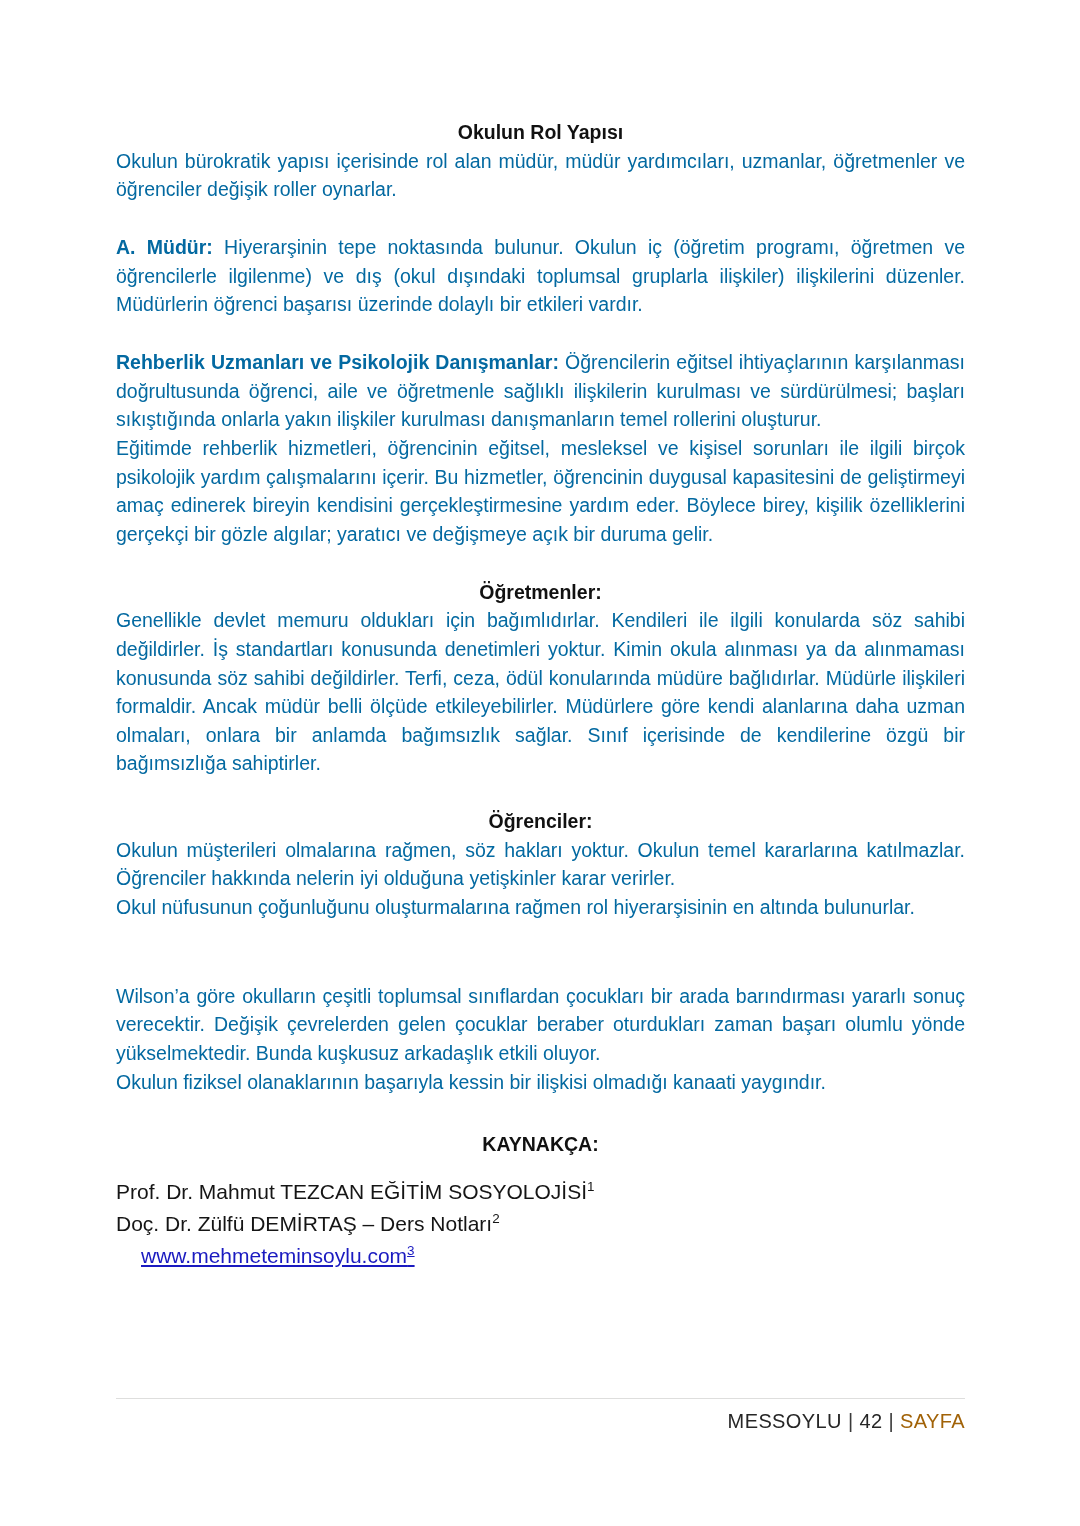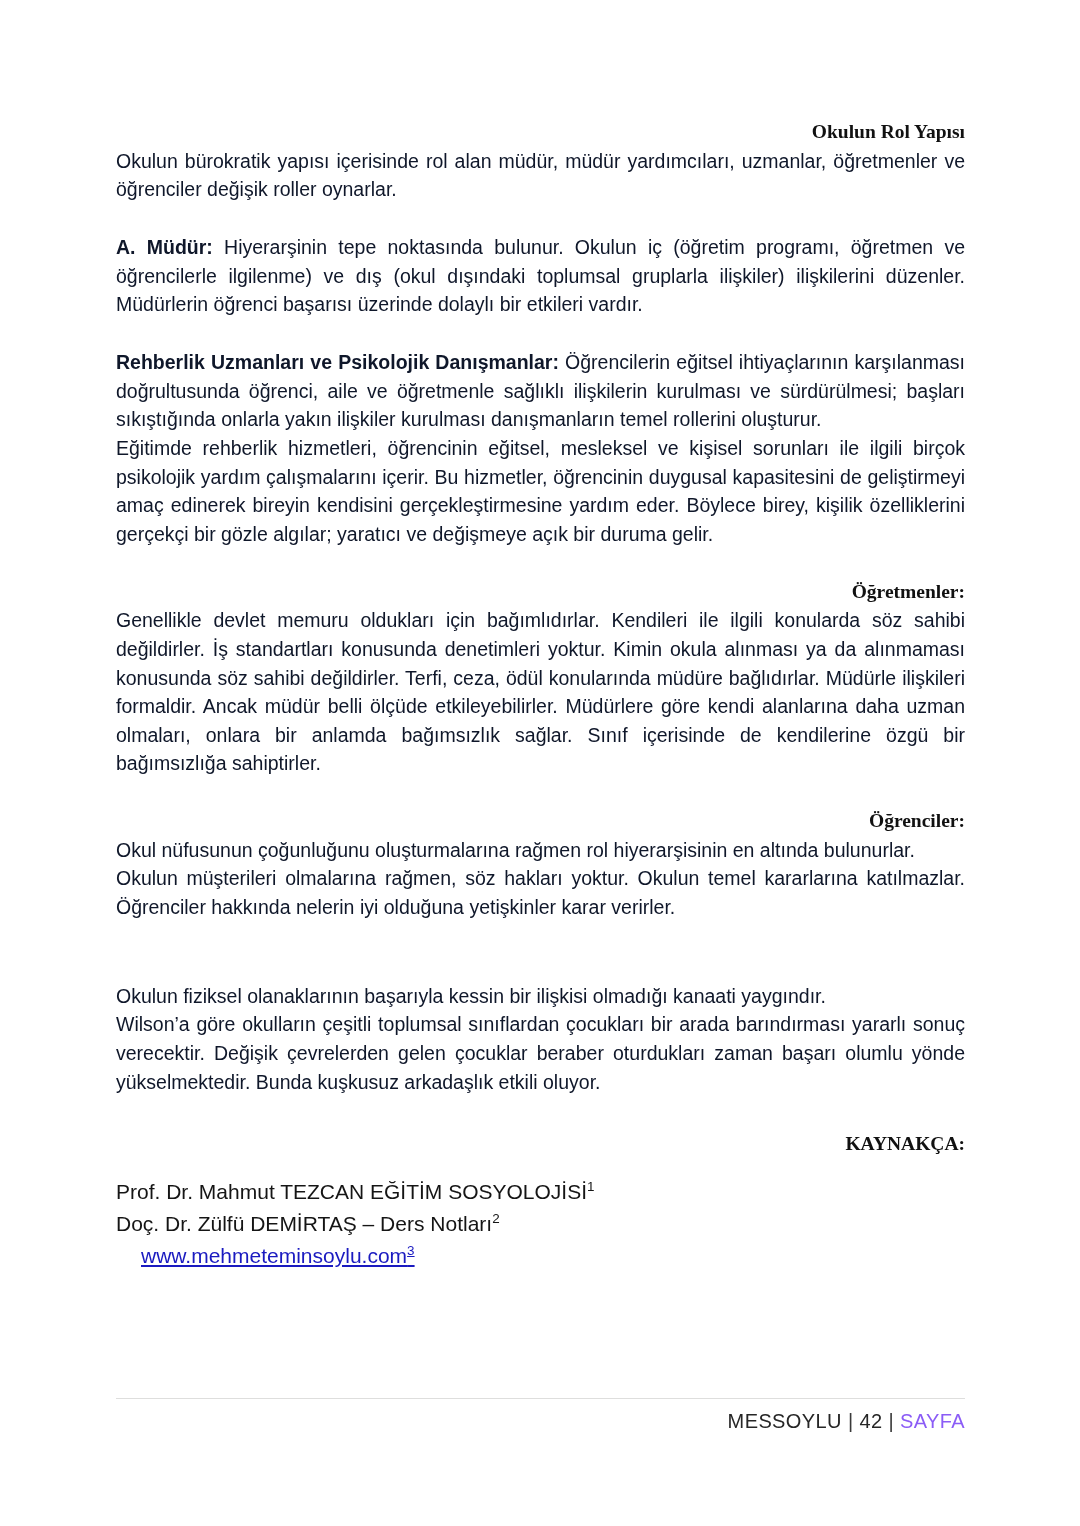--- a/index.html
+++ b/index.html
@@ -24,33 +24,32 @@
     position: absolute;
     left: 116px;
     top: 118px;
     width: 849px;
   }
   .blk {
     font-size: 19.5px;
     line-height: 1.47;
     text-align: justify;
     text-justify: inter-word;
-    color: #0f172a;
+    color: #0369a1;
     margin: 0;
     hyphens: none;
   }
   .blk.noj { text-align: left; }
   .heading {
     font-size: 19.5px;
     line-height: 1.47;
     font-weight: bold;
     color: #111111;
     margin: 0;
-    text-align: right;
-    font-family: Liberation Serif, serif;
+    text-align: center;
   }
   .run-in-bold { font-weight: bold; margin-top: 48px; }
   .gap-sm { height: 17px; }
   .gap-md { height: 29px; }
   .gap-lg { height: 31px; }
   .gap-xl { height: 34px; }
   .refs {
     font-size: 21px;
     line-height: 1.52;
     color: #151515;
@@ -82,21 +81,21 @@
     width: 100%;
     height: 0;
   }
   .footer-text {
     margin-top: 11px;
     text-align: right;
     font-size: 20px;
     letter-spacing: 0.4px;
     color: #262626;
   }
-  .footer-text .dim { color: #8b5cf6; }
+  .footer-text .dim { color: #a16207; }
   .footer-text .sep { color: #3a3a3a; }
 </style>
 </head>
 <body>
 
 <div class="page">
 
   <div class="content">
 
     <div>
@@ -121,32 +120,32 @@
 
     <div>
       <div class="heading">Öğretmenler:</div>
       <p class="blk">Genellikle devlet memuru oldukları için bağımlıdırlar. Kendileri ile ilgili konularda söz sahibi değildirler. İş standartları konusunda denetimleri yoktur. Kimin okula alınması ya da alınmaması konusunda söz sahibi değildirler. Terfi, ceza, ödül konularında müdüre bağlıdırlar. Müdürle ilişkileri formaldir. Ancak müdür belli ölçüde etkileyebilirler. Müdürlere göre kendi alanlarına daha uzman olmaları, onlara bir anlamda bağımsızlık sağlar. Sınıf içerisinde de kendilerine özgü bir bağımsızlığa sahiptirler.</p>
     </div>
 
     <div class="gap-md"></div>
 
     <div>
       <div class="heading">Öğrenciler:</div>
+      <p class="blk">Okulun müşterileri olmalarına rağmen, söz hakları yoktur. Okulun temel kararlarına katılmazlar. Öğrenciler hakkında nelerin iyi olduğuna yetişkinler karar verirler.</p>
       <p class="blk noj">Okul nüfusunun çoğunluğunu oluşturmalarına rağmen rol hiyerarşisinin en altında bulunurlar.</p>
-      <p class="blk">Okulun müşterileri olmalarına rağmen, söz hakları yoktur. Okulun temel kararlarına katılmazlar. Öğrenciler hakkında nelerin iyi olduğuna yetişkinler karar verirler.</p>
     </div>
 
     <div class="gap-md"></div>
 
 
     <div class="gap-lg"></div>
 
     <div>
+      <p class="blk">Wilson’a göre okulların çeşitli toplumsal sınıflardan çocukları bir arada barındırması yararlı sonuç verecektir. Değişik çevrelerden gelen çocuklar beraber oturdukları zaman başarı olumlu yönde yükselmektedir. Bunda kuşkusuz arkadaşlık etkili oluyor.</p>
       <p class="blk noj">Okulun fiziksel olanaklarının başarıyla kessin bir ilişkisi olmadığı kanaati yaygındır.</p>
-      <p class="blk">Wilson’a göre okulların çeşitli toplumsal sınıflardan çocukları bir arada barındırması yararlı sonuç verecektir. Değişik çevrelerden gelen çocuklar beraber oturdukları zaman başarı olumlu yönde yükselmektedir. Bunda kuşkusuz arkadaşlık etkili oluyor.</p>
     </div>
 
     <div class="gap-xl"></div>
 
     <div>
       <div class="heading">KAYNAKÇA:</div>
       <div class="gap-sm"></div>
       <div class="refs">
         <div class="line"><span>Prof. Dr. Mahmut TEZCAN EĞİTİM SOSYOLOJİSİ</span><sup>1</sup></div>
         <div class="line"><span>Doç. Dr. Zülfü DEMİRTAŞ – Ders Notları</span><sup>2</sup></div>

